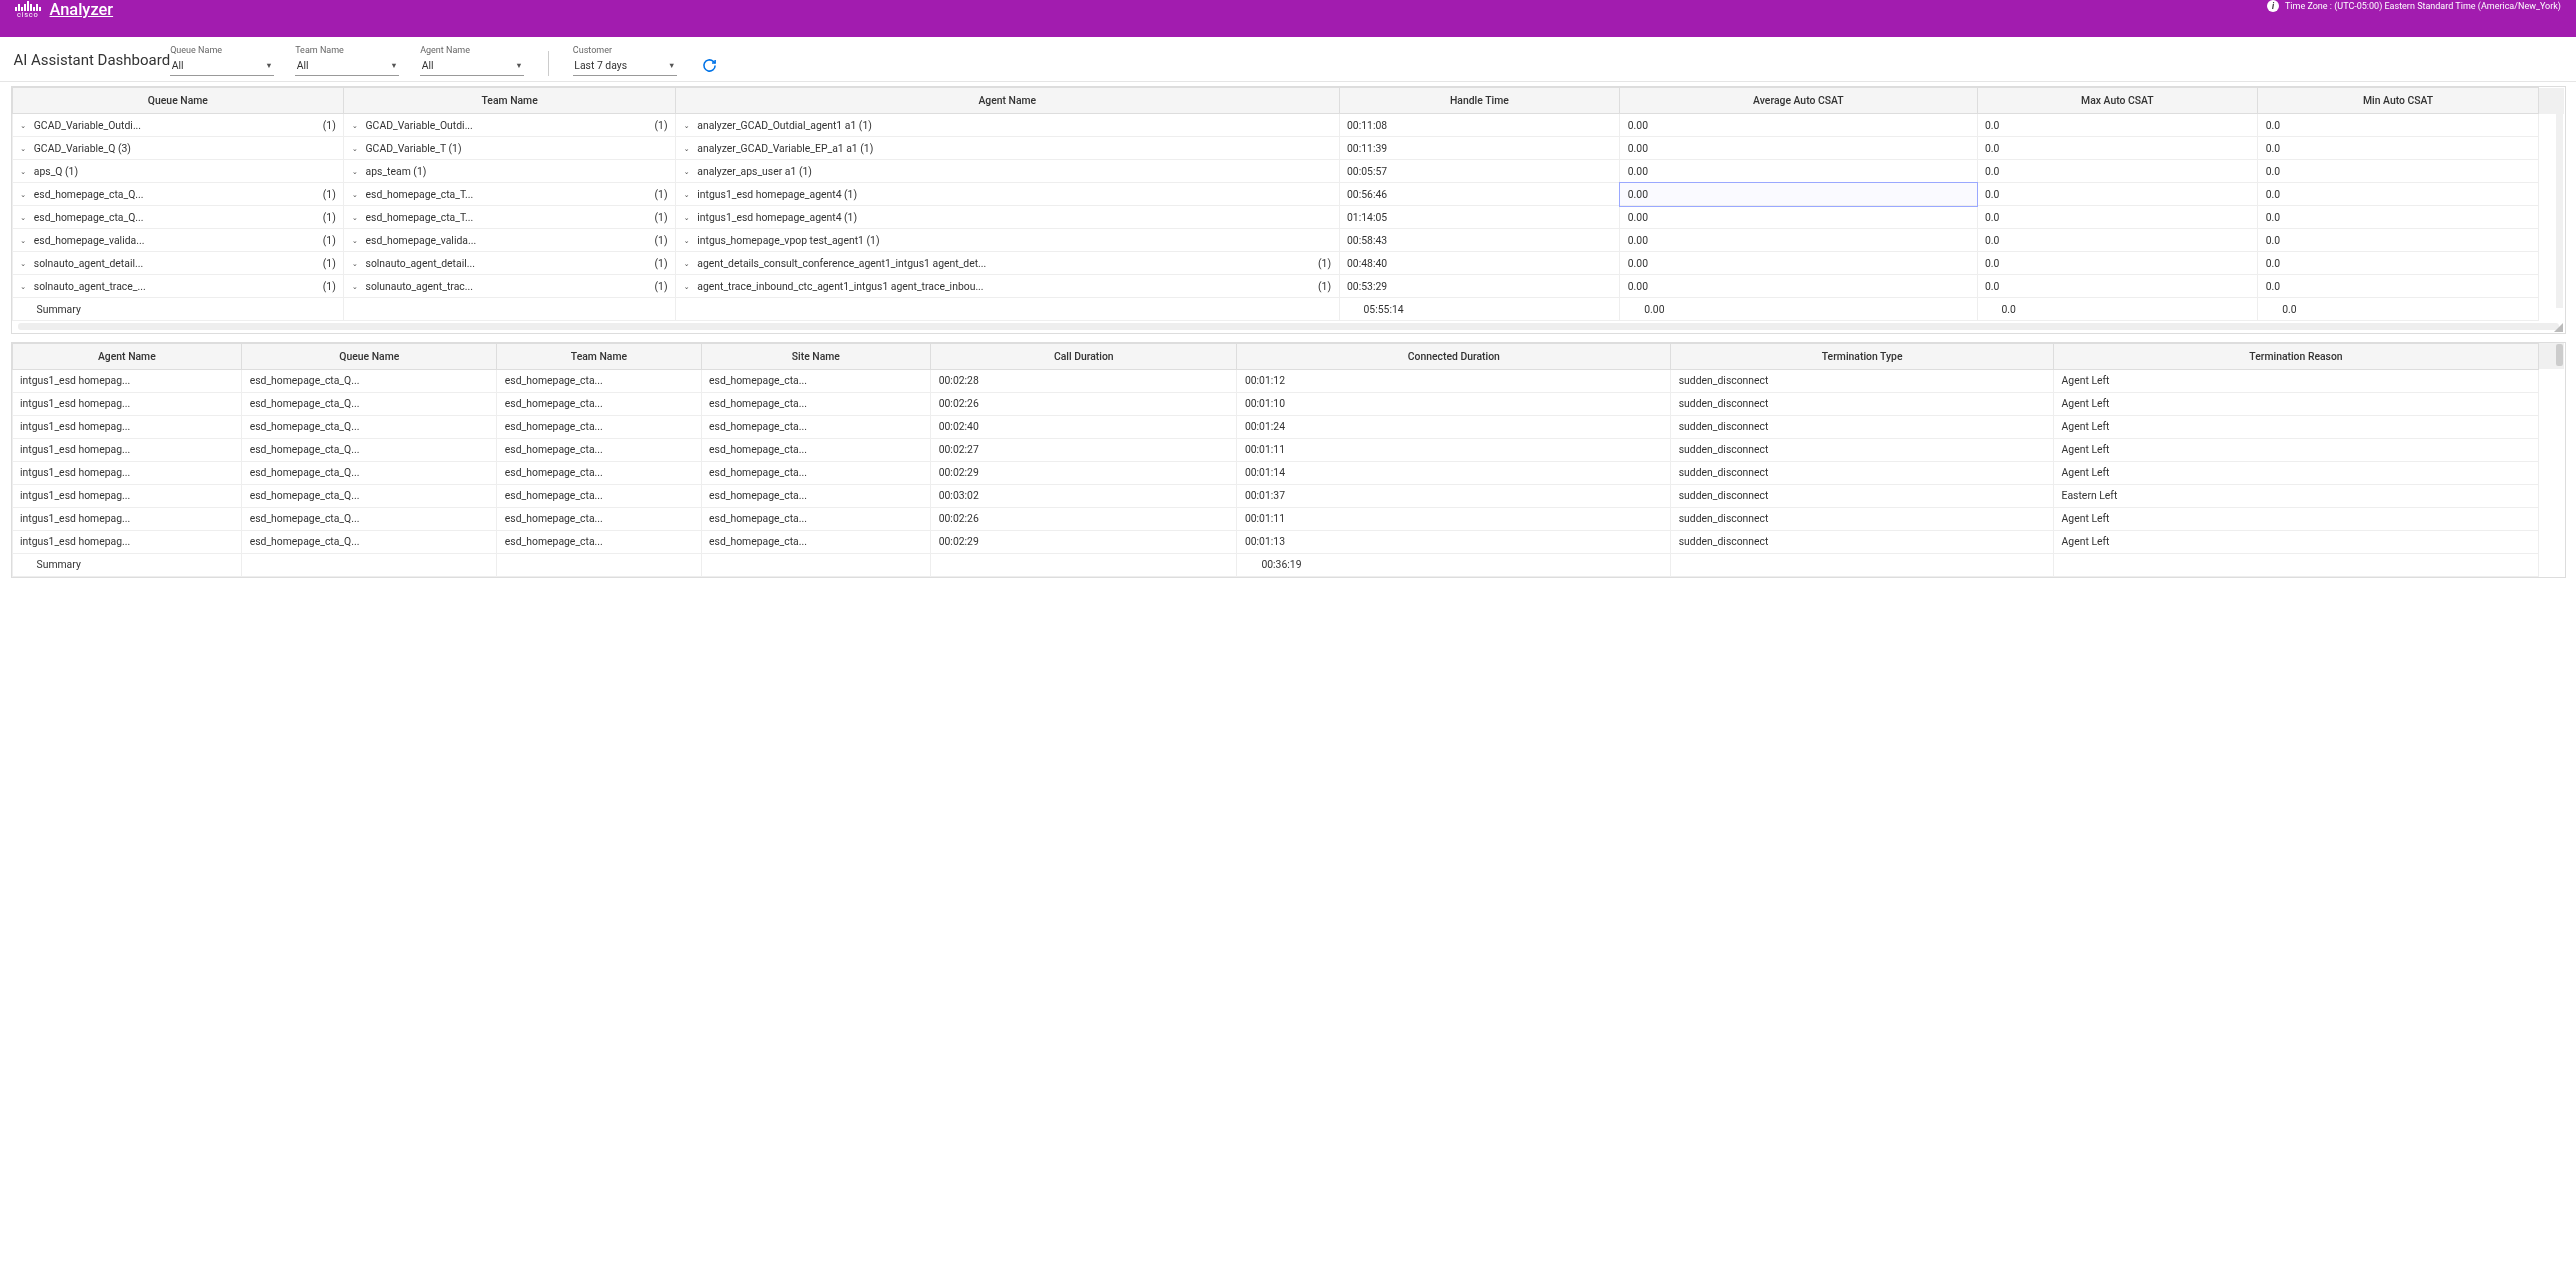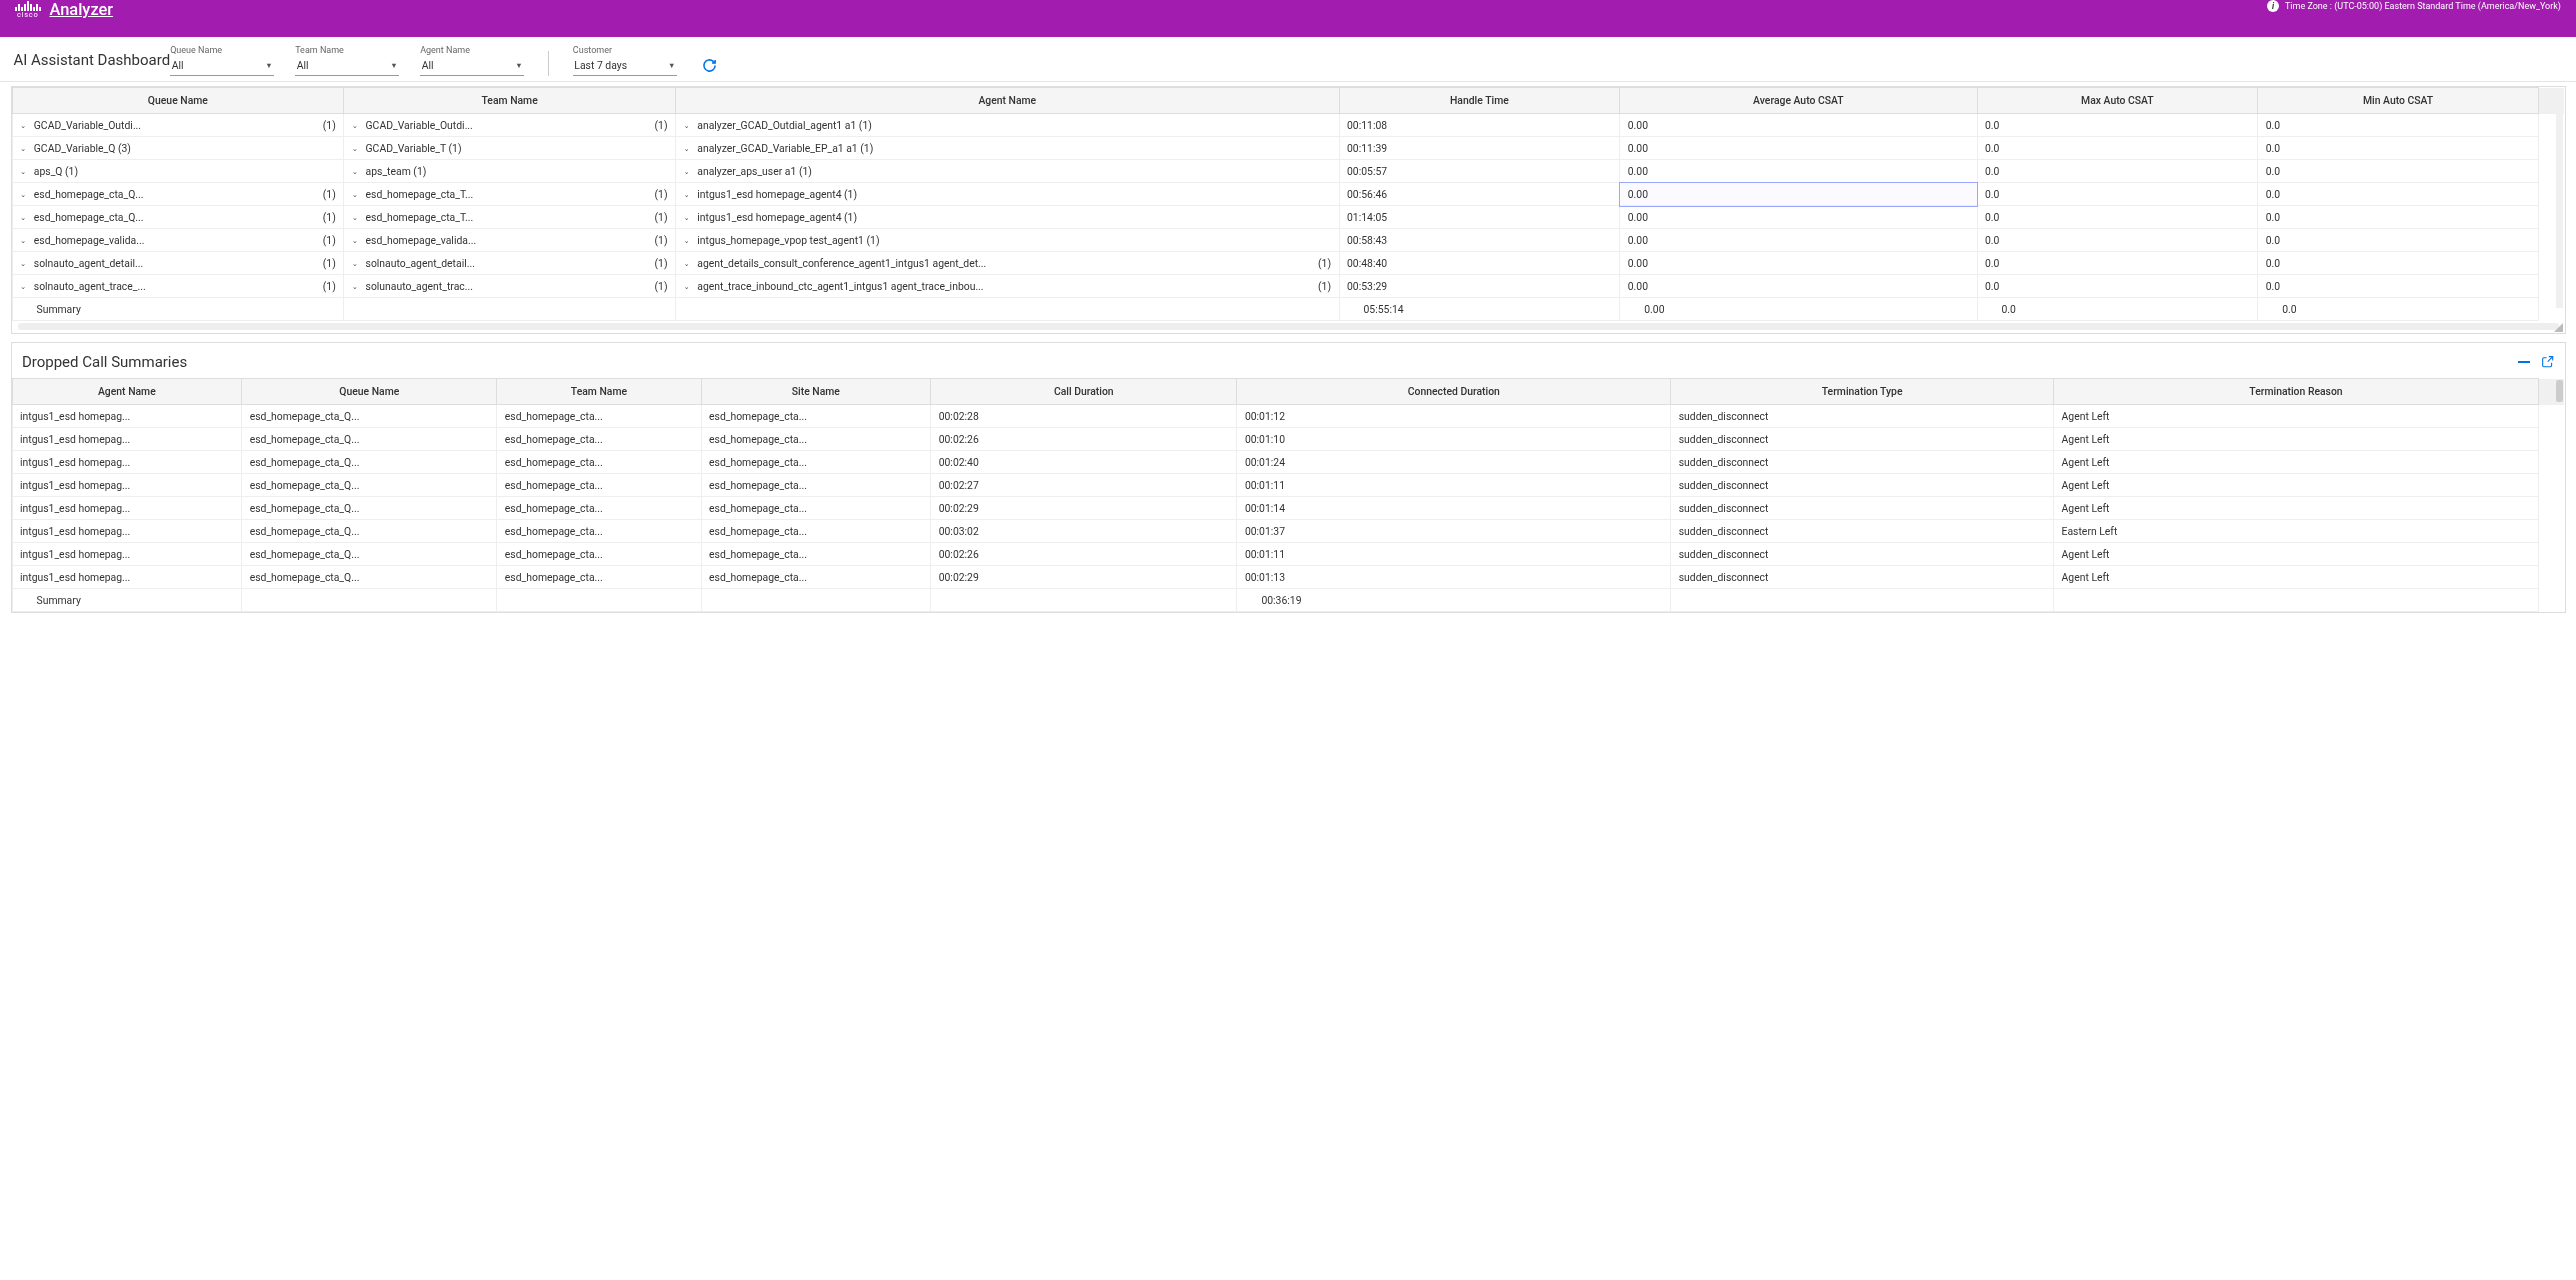--- a/index.html
+++ b/index.html
@@ -381,31 +381,20 @@
         </tr>
       </tfoot>
     </table>
     <div class="vscroll-hint"></div>
     </div>
     <div class="hscroll"></div>
     <div class="resize-handle"></div>
   </div>
 
   <div class="panel">
-    <div class="panel-header">
-      <div class="panel-title">Dropped Call Summaries</div>
-      <div class="panel-actions">
-        <div class="minus"></div>
-        <svg viewBox="0 0 24 24" fill="none" stroke="#0073e7" stroke-width="2">
-            <path d="M14 3h7v7"></path>
-            <path d="M21 3l-9 9"></path>
-            <path d="M19 14v5a2 2 0 0 1-2 2H5a2 2 0 0 1-2-2V7a2 2 0 0 1 2-2h5"></path>
-          </svg>
-      </div>
-    </div>
     <div class="table-wrap">
     <table>
       <colgroup>
         <col style="width:9%">
             <col style="width:10%">
             <col style="width:8%">
             <col style="width:9%">
         <col style="width:12%">
             <col style="width:17%">
             <col style="width:15%">

